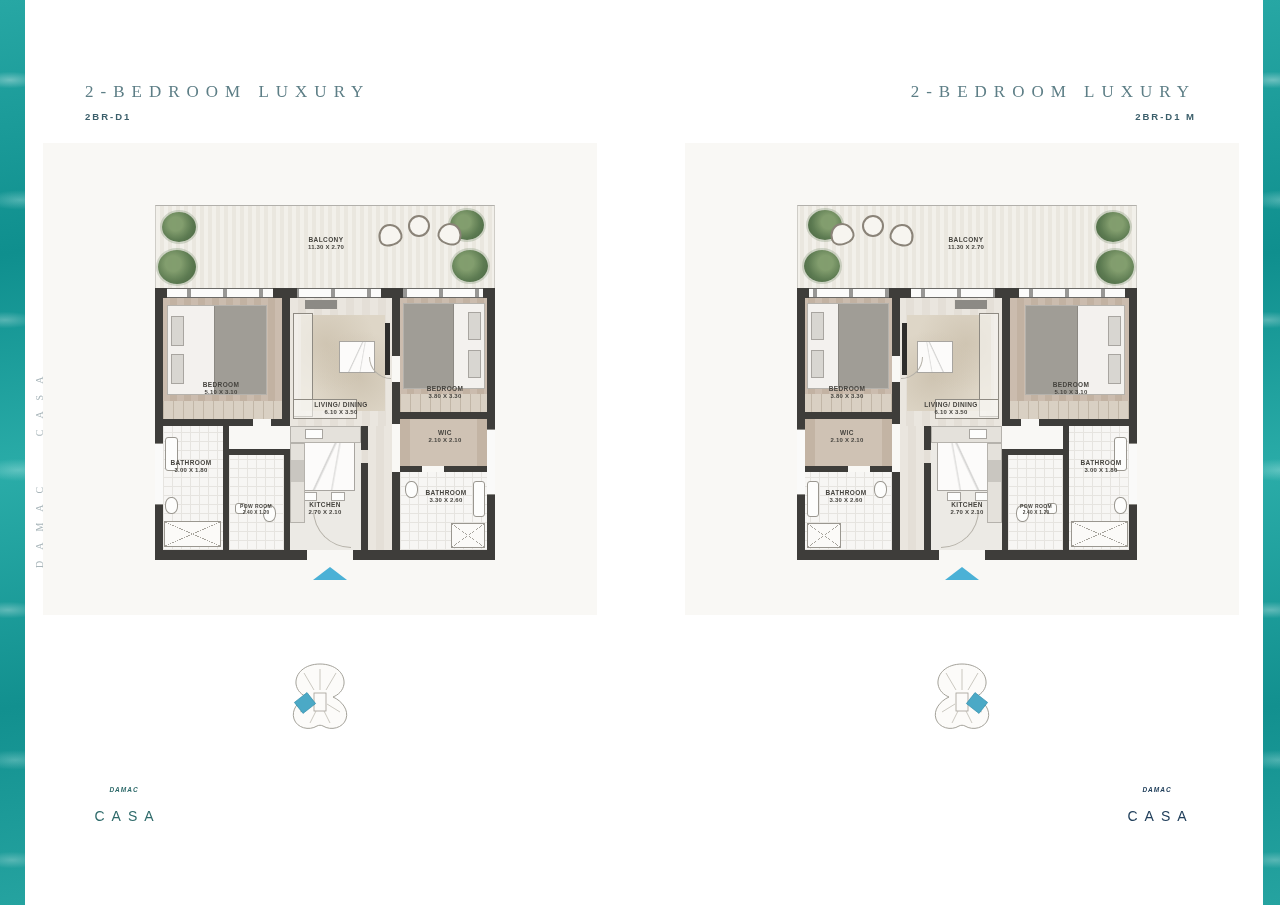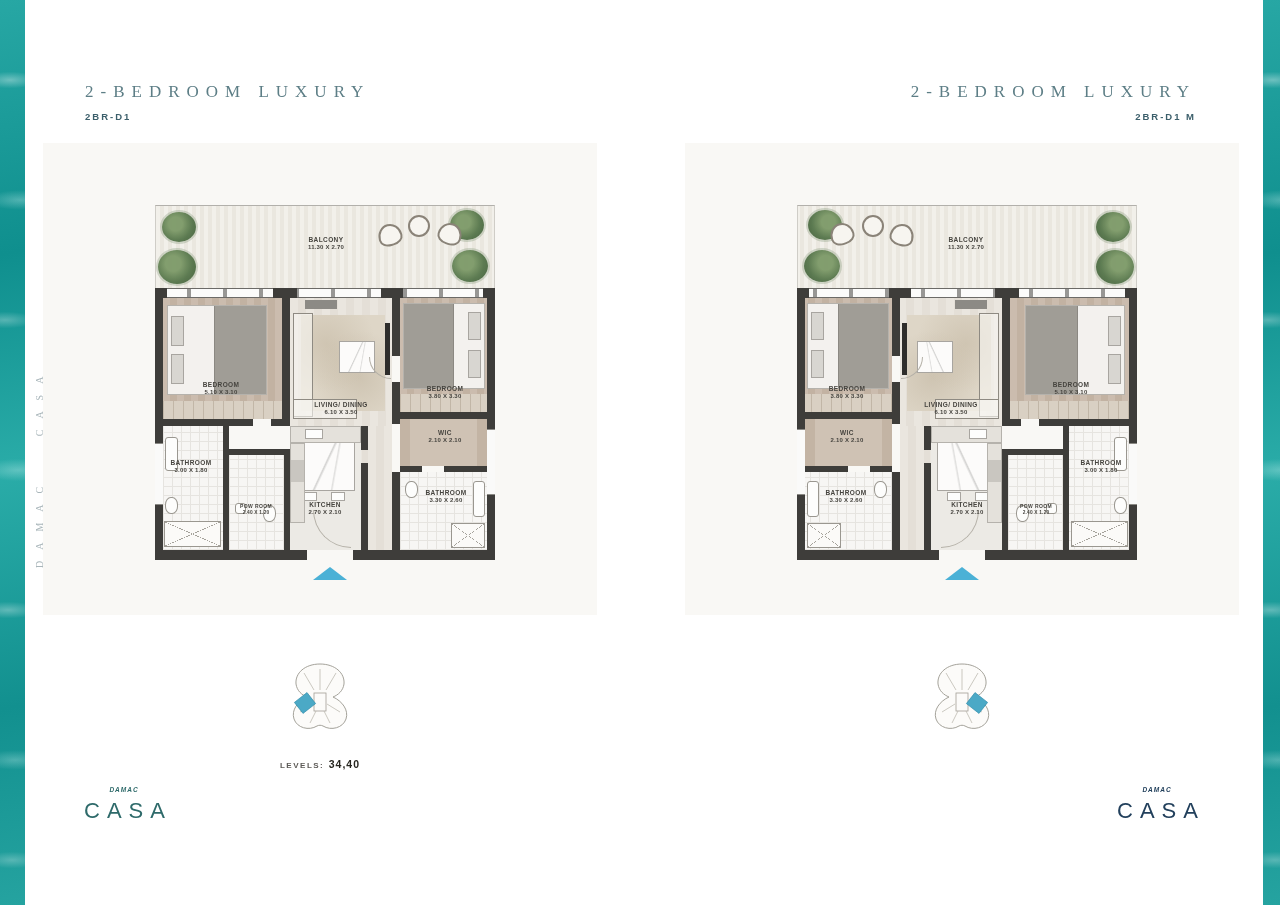--- a/index.html
+++ b/index.html
@@ -118,21 +118,21 @@
   .levels-left  { left:43px; }
   .levels-right { left:685px; }
   .levels .lv-label { font-size:8px; letter-spacing:1.5px; color:#5d5b57; font-weight:bold; }
   .levels .lv-value { font-size:10.5px; letter-spacing:1px; color:#26251f; font-weight:bold; }
 
   
   .logo { position:absolute; top:786px; width:80px; text-align:center; }
   .logo-left  { left:84px;  color:#2e6a6a; }
   .logo-right { left:1117px; color:#22405c; }
   .logo .brand { font-size:6.5px; font-weight:bold; font-style:italic; letter-spacing:1px; display:block; }
-  .logo .name  { font-size:22px; letter-spacing:7px; display:block; margin-top:5px; margin-right:-7px; }
+  .logo .name  { font-size:14px; letter-spacing:7px; display:block; margin-top:15px; margin-right:-7px; }
 </style>
 </head>
 <body>
 
 <div class="page">
 
   <div class="water water-left"></div>
   <div class="water water-right"></div>
 
   <div class="vtext vtext-left">DAMAC CASA</div>
@@ -286,24 +286,20 @@
       <line x1="46" y1="9" x2="46" y2="30" stroke="#b5b1a8" stroke-width="0.7"></line>
       <line x1="30" y1="13" x2="40" y2="30" stroke="#b5b1a8" stroke-width="0.7"></line>
       <line x1="62" y1="13" x2="52" y2="30" stroke="#b5b1a8" stroke-width="0.7"></line>
       <line x1="26" y1="52" x2="39" y2="44" stroke="#b5b1a8" stroke-width="0.7"></line>
       <line x1="66" y1="52" x2="53" y2="44" stroke="#b5b1a8" stroke-width="0.7"></line>
       <line x1="36" y1="63" x2="42" y2="51" stroke="#b5b1a8" stroke-width="0.7"></line>
       <line x1="56" y1="63" x2="50" y2="51" stroke="#b5b1a8" stroke-width="0.7"></line>
       <rect x="23" y="36" width="16" height="14" fill="#4ba9c6" stroke="#2d8aa8" stroke-width="0.6" transform="rotate(-38 31 43)"></rect>
     </svg>
   </div>
-  <div class="levels levels-left">
-    <span class="lv-label">LEVELS:</span>
-    <span class="lv-value">34,40</span>
-  </div>
 
   <div class="logo logo-left">
     <span class="brand">DAMAC</span>
     <span class="name">CASA</span>
   </div>
 
   <div class="hdr hdr-right">
     <div class="title">2-BEDROOM LUXURY</div>
     <div class="subtitle">2BR-D1 M</div>
   </div>

